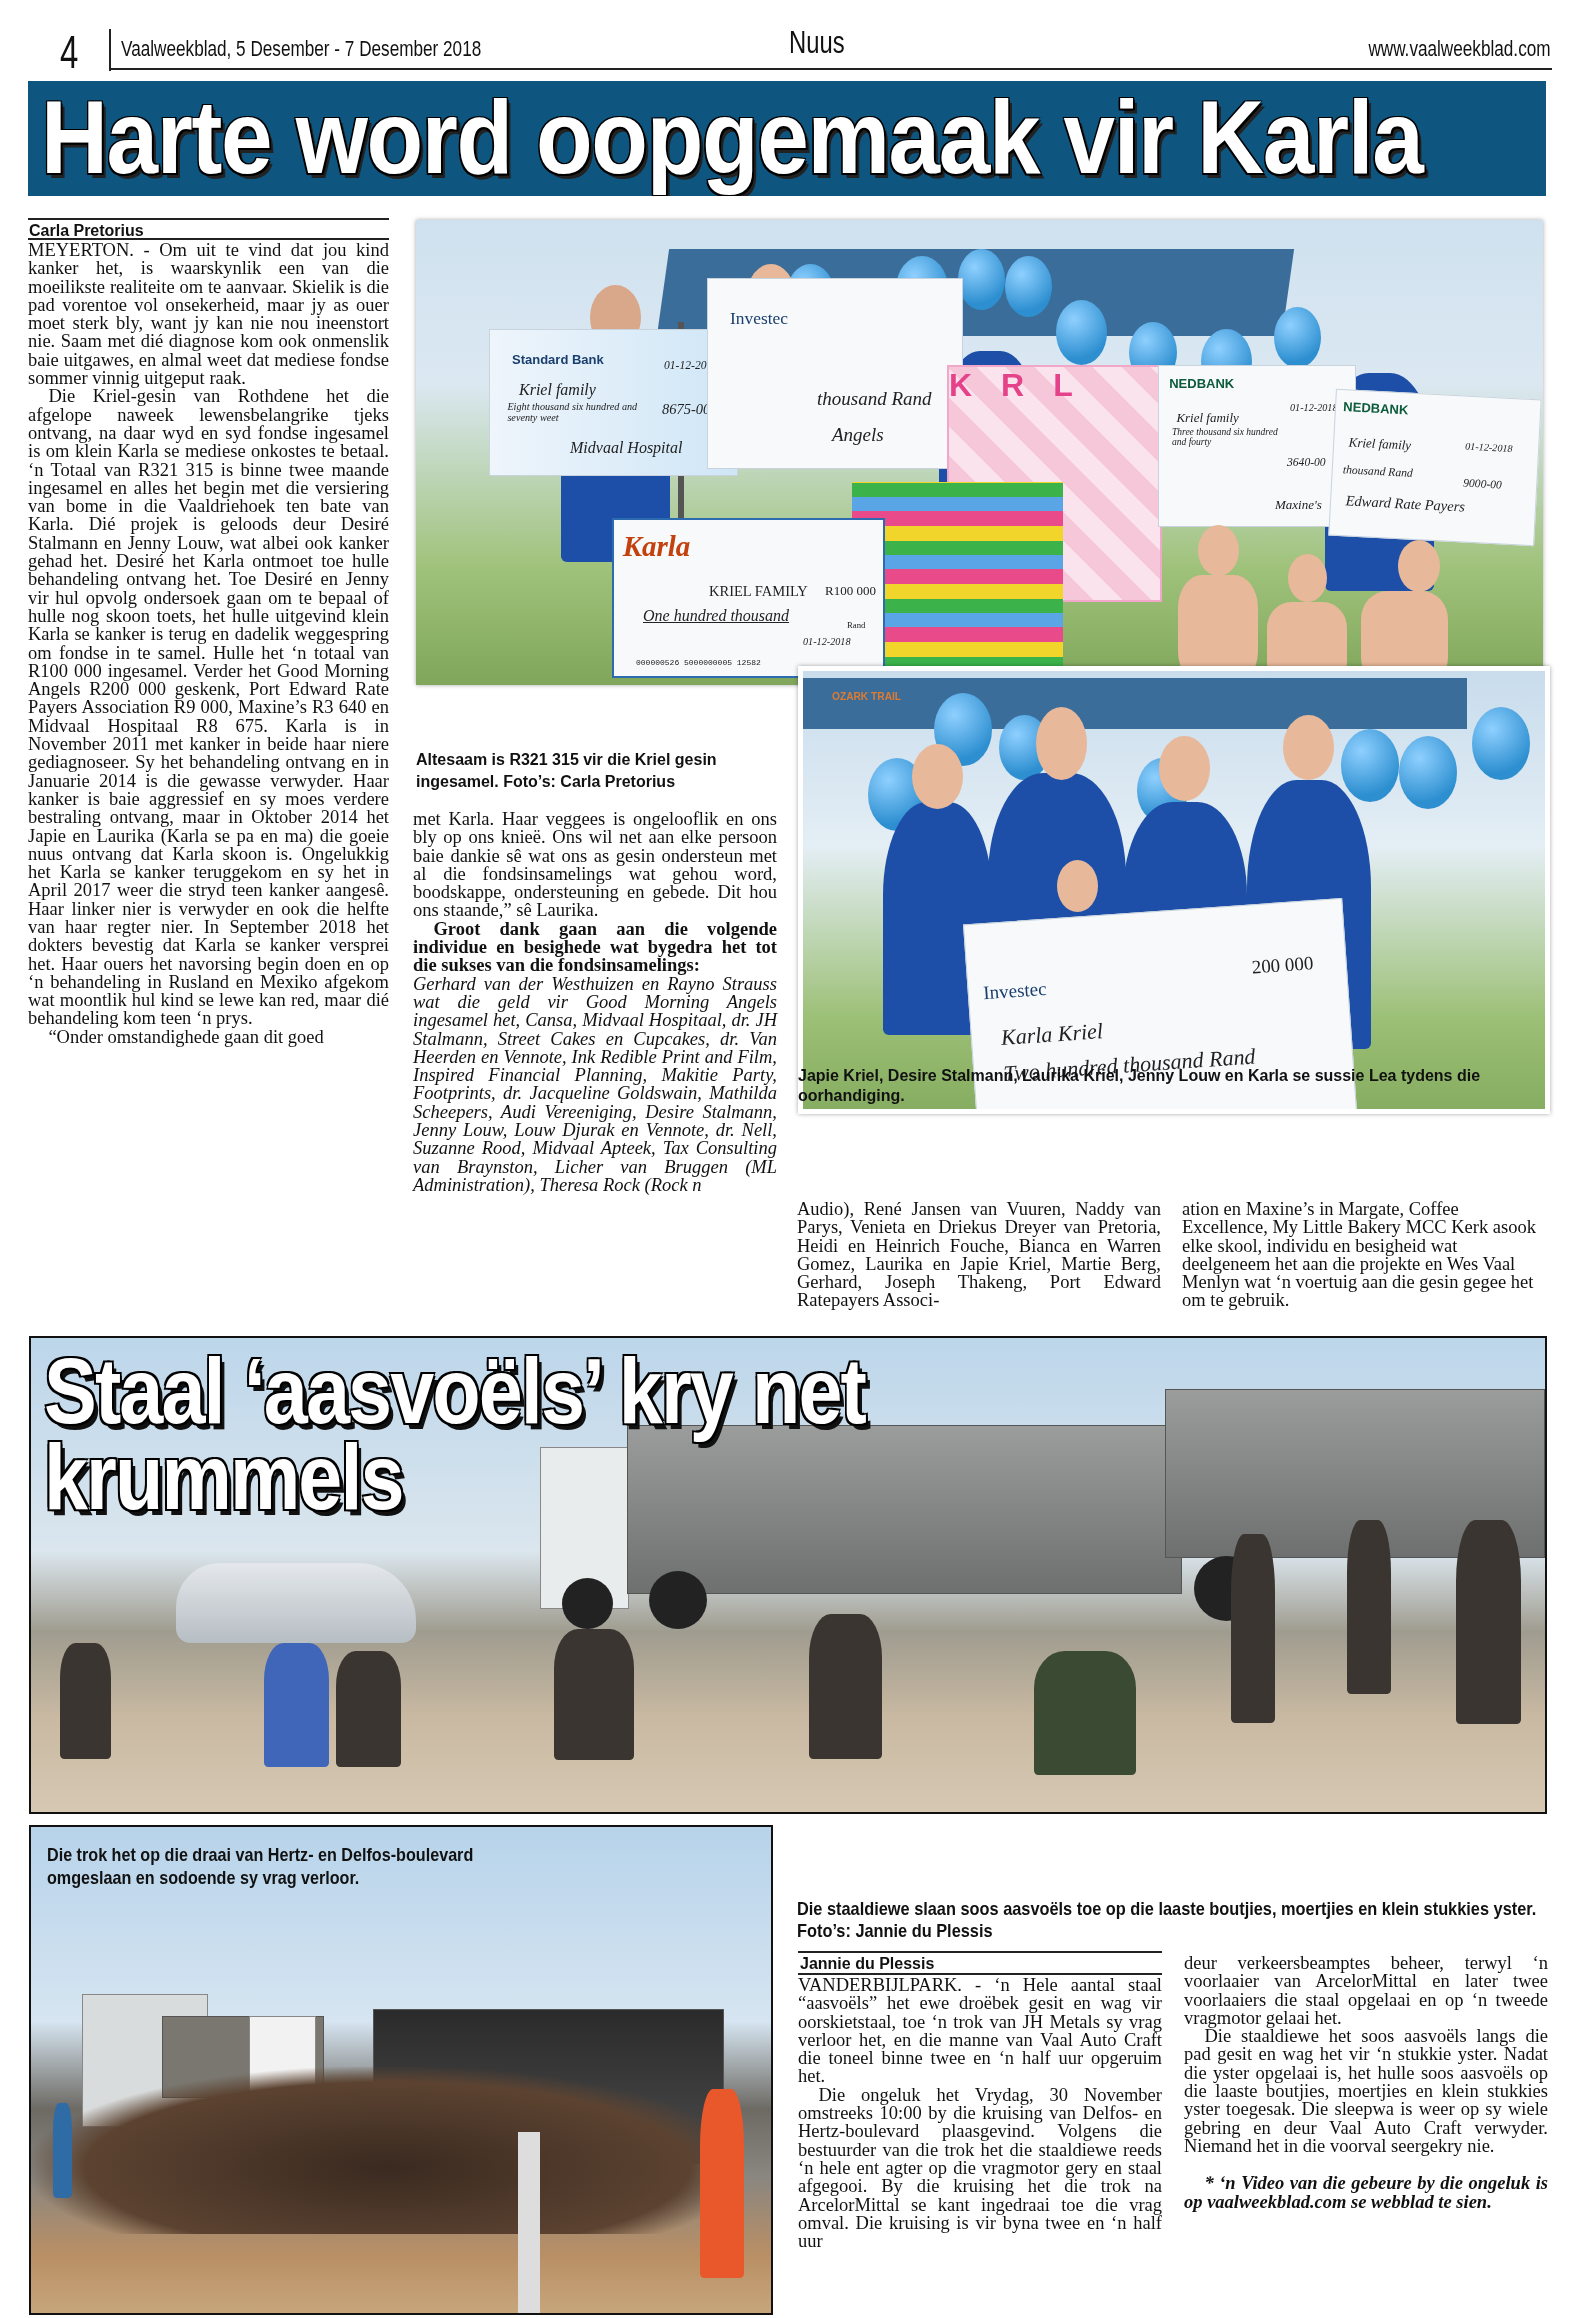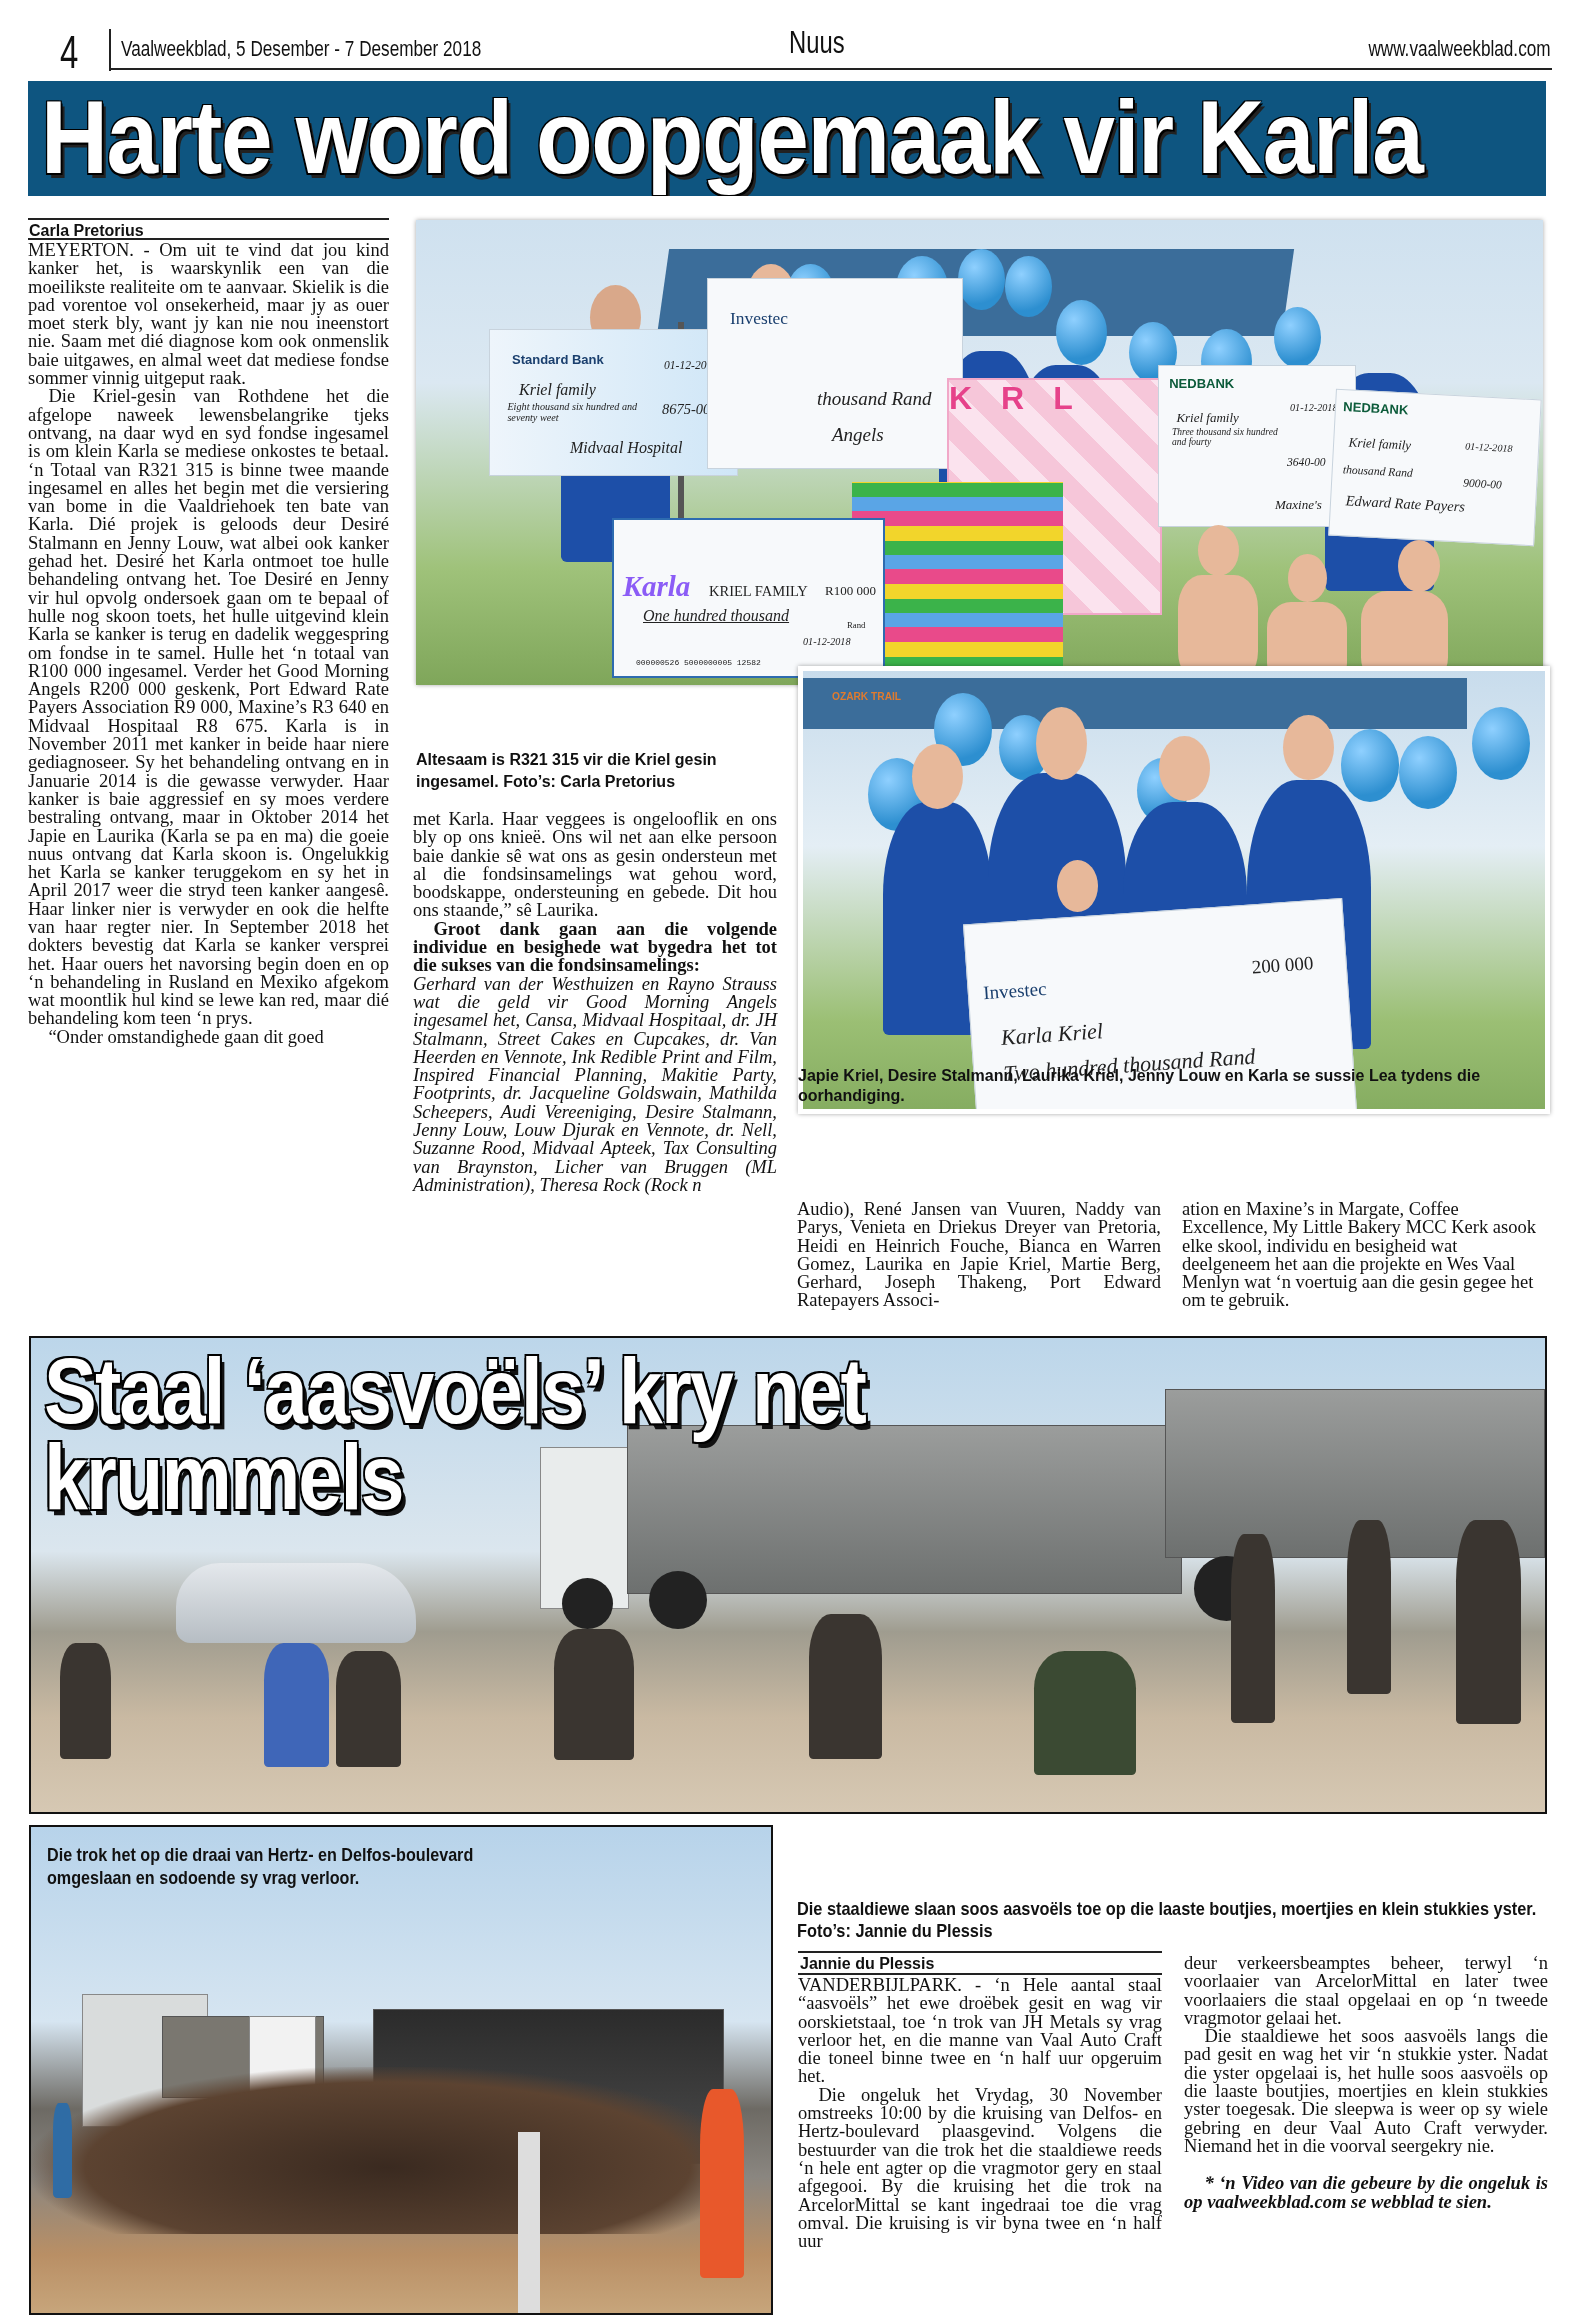--- a/index.html
+++ b/index.html
@@ -100,26 +100,26 @@
     <div class="hand" style="left:29px;top:51px;font-size:16px;">Kriel family</div>
     <div class="hand" style="left:17.4px;top:71px;font-size:10.2px;white-space:normal;width:145px;">Eight thousand six hundred and seventy weet</div>
     <div class="hand" style="left:172px;top:71px;font-size:14.5px;">8675-00</div>
     <div class="hand" style="left:80px;top:109px;font-size:16px;">Midvaal Hospital</div>
   </div>
   <div class="cheque" style="left:291px;top:58px;width:254px;height:189px;">
     <div class="bank" style="left:22px;top:29px;font-weight:normal;font-size:17.4px;font-family:'Liberation Serif',serif;">Investec</div>
     <div class="hand" style="left:109px;top:109px;font-size:19px;">thousand Rand</div>
     <div class="hand" style="left:124px;top:145px;font-size:19px;">Angels</div>
   </div>
-  <div class="blanket" style="left:531px;top:158px;width:211px;height:233px;background:repeating-linear-gradient(45deg,#f6c6d9 0 20.4px,#fbe3ee 20.4px 41px);border:2.2px solid #f1a8c8;">
+  <div class="blanket" style="left:531px;top:145px;width:211px;height:233px;background:repeating-linear-gradient(45deg,#f6c6d9 0 20.4px,#fbe3ee 20.4px 41px);border:2.2px solid #f1a8c8;">
     <div class="hand" style="left:36px;top:22px;font-size:32px;font-weight:bold;color:#e6428a;font-family:'Liberation Sans',sans-serif;font-style:normal;letter-spacing:29px;">KRL</div>
   </div>
   <div class="blanket" style="left:436px;top:262px;width:211px;height:189px;background:repeating-linear-gradient(0deg,#3bb34a 0 14.5px,#f2d52b 14.5px 29px,#e94a8a 29px 44px,#5aa5e6 44px 58px);"></div>
   <div class="cheque" style="left:196px;top:298px;width:269px;height:156px;border:2.9px solid #2d6bb0;">
-    <div class="hand" style="left:8.7px;top:10.2px;font-size:29px;font-weight:bold;color:#8b5cf6;margin-top:40px;">Karla</div>
+    <div class="hand" style="left:8.7px;top:10.2px;font-size:29px;font-weight:bold;color:#c2410c;">Karla</div>
     <div class="hand" style="left:95px;top:63px;font-size:14.5px;font-style:normal;">KRIEL FAMILY</div>
     <div class="hand" style="left:211px;top:63px;font-size:13px;font-style:normal;">R100 000</div>
     <div class="hand" style="left:29px;top:87px;font-size:16px;text-decoration:underline;">One hundred thousand</div>
     <div class="hand" style="left:233px;top:100px;font-size:8.7px;font-style:normal;">Rand</div>
     <div class="hand" style="left:189px;top:116px;font-size:10.2px;">01-12-2018</div>
     <div class="hand" style="left:22px;top:138px;font-size:8px;font-style:normal;font-family:'Liberation Mono',monospace;">000000526  5000000005  12582</div>
   </div>
   <div class="cheque" style="left:742px;top:145px;width:196px;height:160px;">
     <div class="bank" style="left:10.2px;top:10.2px;color:#0c5b3a;">NEDBANK</div>
     <div class="hand" style="left:131px;top:36px;font-size:10.2px;">01-12-2018</div>

